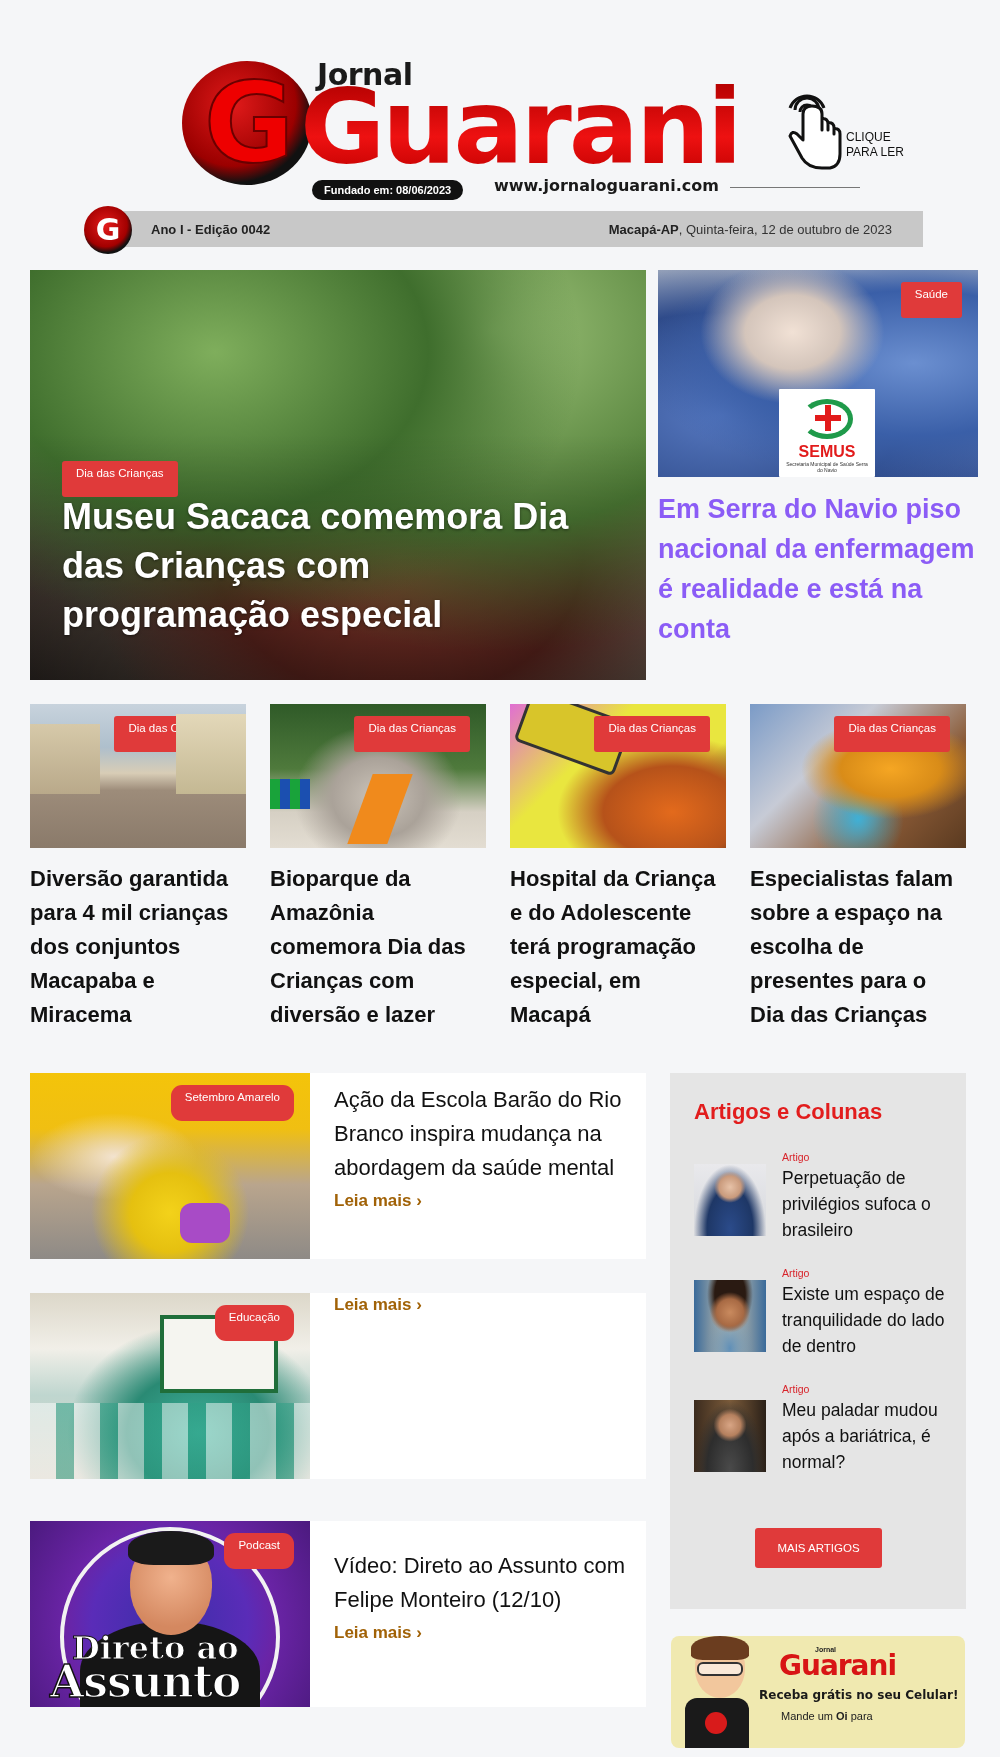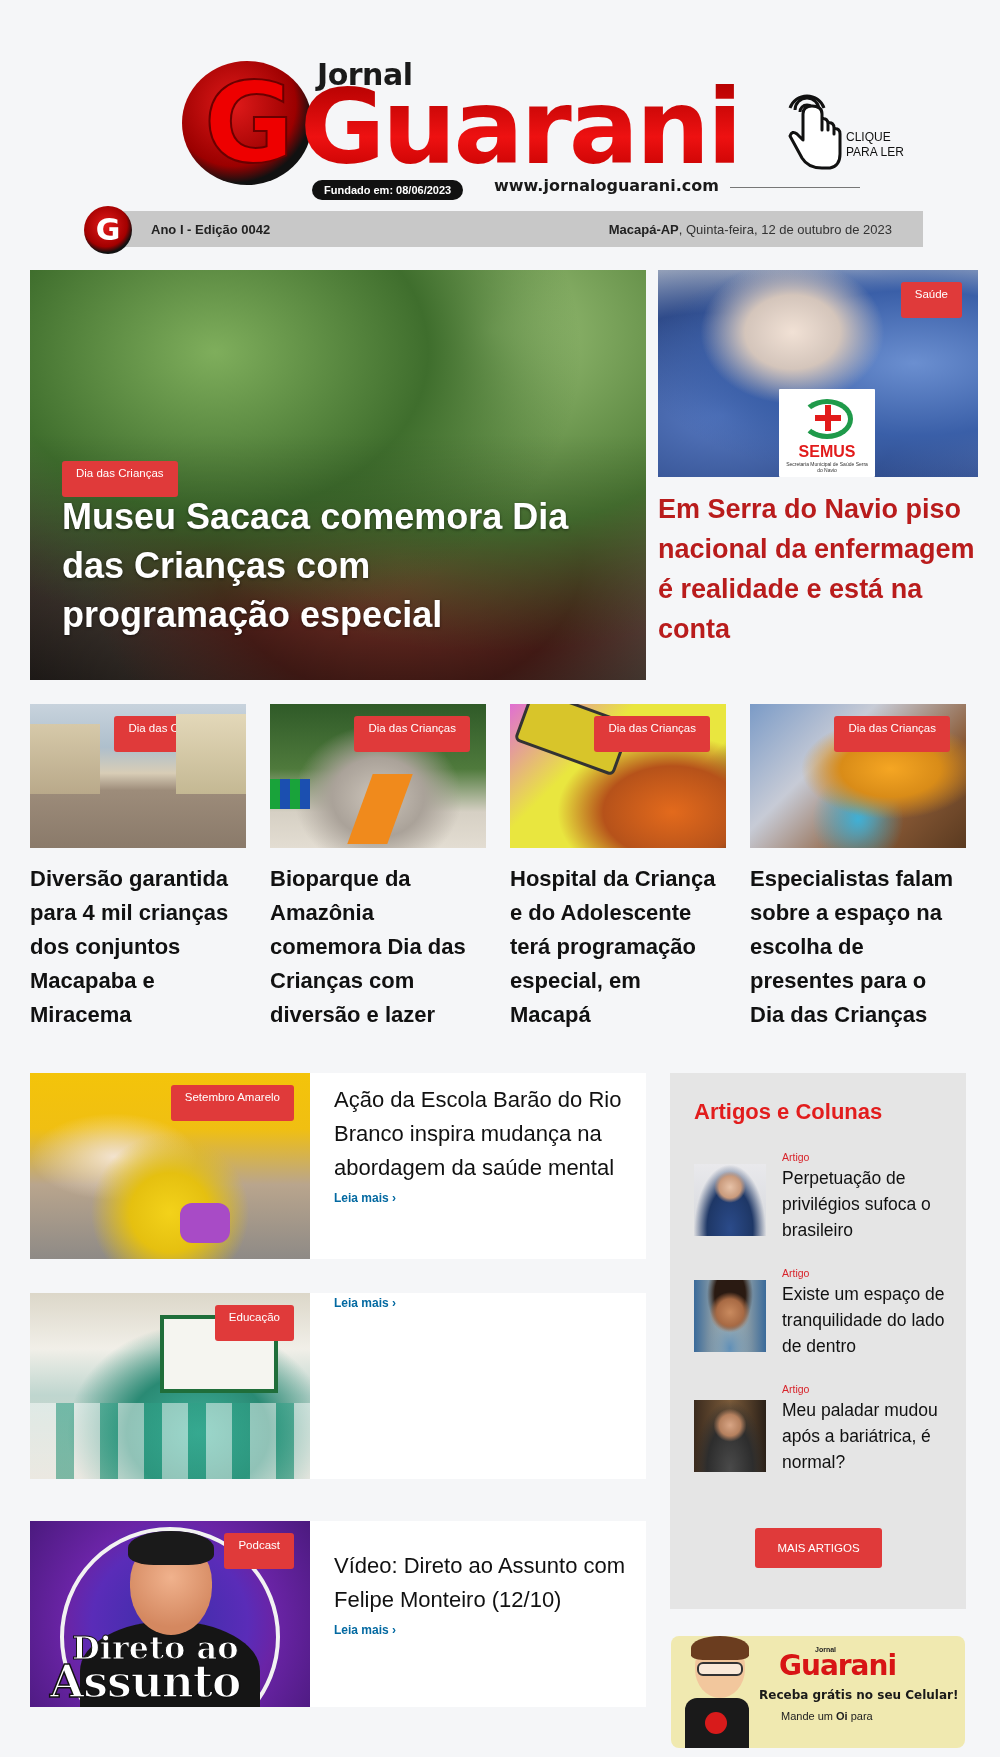--- a/index.html
+++ b/index.html
@@ -52,21 +52,21 @@
       linear-gradient(180deg, #b5bcc8 0%, #7e93bd 50%, #3b5798 100%); }
   .side-img .tag { right: 16px; top: 12px; }
   .semus { position: absolute; left: 121px; top: 119px; width: 96px; height: 88px; background: #fff; border-radius: 1px; }
   .semus-ring { position: absolute; left: 22px; top: 10px; width: 52px; height: 40px; border-radius: 50%; border: 5px solid #1f9a4a; border-left-color: transparent; border-bottom-color: #1f9a4a; }
   .semus-cross { position: absolute; left: 40px; top: 16px; width: 18px; height: 26px; }
   .semus-cross:before, .semus-cross:after { content: ""; position: absolute; background: #e21b1b; }
   .semus-cross:before { left: 6px; top: 0; width: 6px; height: 26px; }
   .semus-cross:after { left: -4px; top: 10px; width: 26px; height: 6px; }
   .semus-name { position: absolute; left: 0; top: 54px; width: 96px; text-align: center; font-weight: bold; font-size: 16px; color: #e21b1b; }
   .semus-sub { position: absolute; left: 4px; top: 72px; width: 88px; text-align: center; font-size: 5px; color: #333; line-height: 6px; }
-  .side-title { margin-top: 12px; font-size: 27px; font-weight: bold; line-height: 40px; color: #b91c1c; }
+  .side-title { margin-top: 12px; font-size: 27px; font-weight: bold; line-height: 40px; color: #8b5cf6; }
 
   
   .grid4 { position: absolute; left: 30px; top: 704px; width: 940px; height: 330px; }
   .card { position: absolute; top: 0; width: 216px; }
   .card-img { position: relative; width: 216px; height: 144px; overflow: hidden; }
   .card-img .tag { right: 16px; top: 12px; }
   .card-title { margin-top: 14px; font-size: 22px; font-weight: bold; line-height: 34px; color: #111; }
 
   .img-street { background: linear-gradient(180deg, #c8d3dd 0%, #aebfcc 30%, #d8cdb6 48%, #9d8c7a 60%, #8a7a6a 100%); }
   .img-street:before { content:""; position:absolute; left:0; top:20px; width:70px; height:70px; background: linear-gradient(180deg,#d6c9a9,#b9a98a); }
@@ -74,24 +74,24 @@
   .img-playground { background: radial-gradient(ellipse at 50% 65%, #ccc4ba 0%, #aaa299 30%, transparent 55%), linear-gradient(180deg, #2f5a28 0%, #4f7a3c 45%, #d6d0c4 75%, #e3ddd2 100%); }
   .img-playground:before { content:""; position:absolute; left:90px; top:70px; width:40px; height:70px; background:#f08a1c; transform: skewX(-20deg); }
   .img-playground:after { content:""; position:absolute; left:0; top:75px; width:40px; height:30px; background: repeating-linear-gradient(90deg,#19a33a 0 10px,#1b4fb0 10px 20px); }
   .img-toy { background: radial-gradient(ellipse at 75% 75%, #e36a1c 0%, #b6521a 30%, transparent 50%), linear-gradient(135deg, #e06fd2 0%, #e9e63f 35%, #e9e63f 70%, #222 100%); }
   .img-toy:before { content:""; position:absolute; left:10px; top:0; width:100px; height:50px; background:#d8c52a; border:3px solid #333; border-radius: 6px; transform: rotate(20deg); }
   .img-kid { background: radial-gradient(ellipse at 65% 45%, #f5a623 0%, #d98c18 25%, transparent 45%), radial-gradient(ellipse at 50% 80%, #3fb0d6 0%, transparent 30%), linear-gradient(135deg, #7b9bc7 0%, #c7cbd6 35%, #8a5a36 70%, #5a3a20 100%); }
 
   
   .list-row { position: absolute; left: 30px; width: 616px; height: 186px; background: #fff; }
   .list-img { position: absolute; left: 0; top: 0; width: 280px; height: 186px; overflow: hidden; }
-  .list-img .tag { right: 16px; top: 12px; }
+  .list-img .tag { right: 16px; top: 12px; border-radius: 11px; }
   .list-body { position: absolute; left: 304px; top: 10px; width: 300px; }
   .list-title { font-size: 22px; line-height: 34px; color: #111; }
-  .read-more { display: inline-block; margin-top: 6px; font-size: 12px; font-weight: bold; color: #0369a1; }
+  .read-more { display: inline-block; margin-top: 6px; font-size: 17px; font-weight: bold; color: #a16207; }
 
   .img-group { background: radial-gradient(ellipse at 50% 75%, #f3d21a 0%, #e5c010 20%, transparent 40%), radial-gradient(ellipse at 30% 45%, #f3e3cf 0%, transparent 30%), linear-gradient(180deg, #f4c40a 0%, #f0bf12 30%, #b9a58d 60%, #8e8a86 100%); }
   .img-group:before { content:""; position:absolute; left:150px; top:130px; width:50px; height:40px; background:#a84bc6; border-radius: 12px; }
   .img-class { background: radial-gradient(ellipse at 60% 75%, #3fb39c 0%, #2a8a74 30%, transparent 55%), linear-gradient(180deg, #dcd7c9 0%, #f1efe8 30%, #bfd6cf 55%, #d9d3c6 100%); }
   .img-class:before { content:""; position:absolute; left:130px; top:22px; width:110px; height:70px; background:#f5f5f0; border:4px solid #1f6e3a; }
   .img-class:after { content:""; position:absolute; left:0; top:110px; width:280px; height:76px; background: repeating-linear-gradient(90deg, rgba(255,255,255,0.8) 0 26px, rgba(46,160,134,0.9) 26px 44px); opacity: 0.6; }
   .img-podcast { background: radial-gradient(circle at 50% 55%, #3b2ea8 0%, #5a2cb8 45%, #6a24a6 60%, #4b1a7e 100%); }
   .podcast-ring { position: absolute; left: 30px; top: 6px; width: 220px; height: 220px; border-radius: 50%; border: 4px solid #f2f2f2; }
   .podcast-head { position: absolute; left: 100px; top: 18px; width: 82px; height: 96px; border-radius: 45% 45% 50% 50%; background: radial-gradient(circle at 50% 40%, #f0b28d 0%, #d48860 70%); }
   .podcast-hair { position: absolute; left: 98px; top: 10px; width: 86px; height: 34px; border-radius: 50% 50% 30% 30%; background: #1a1a1a; }

